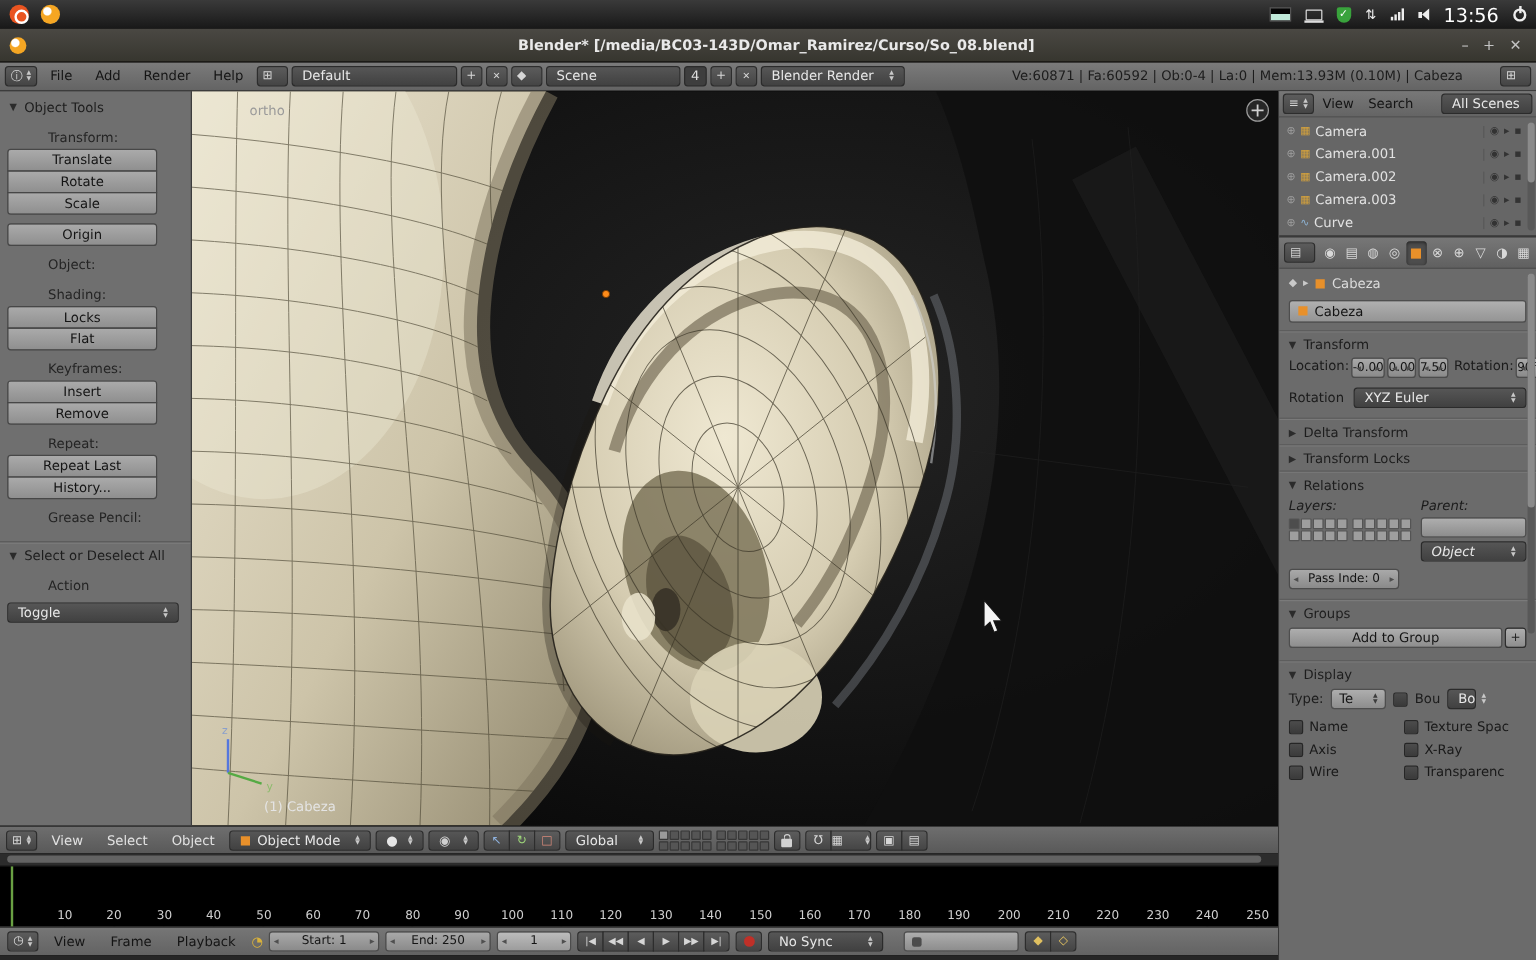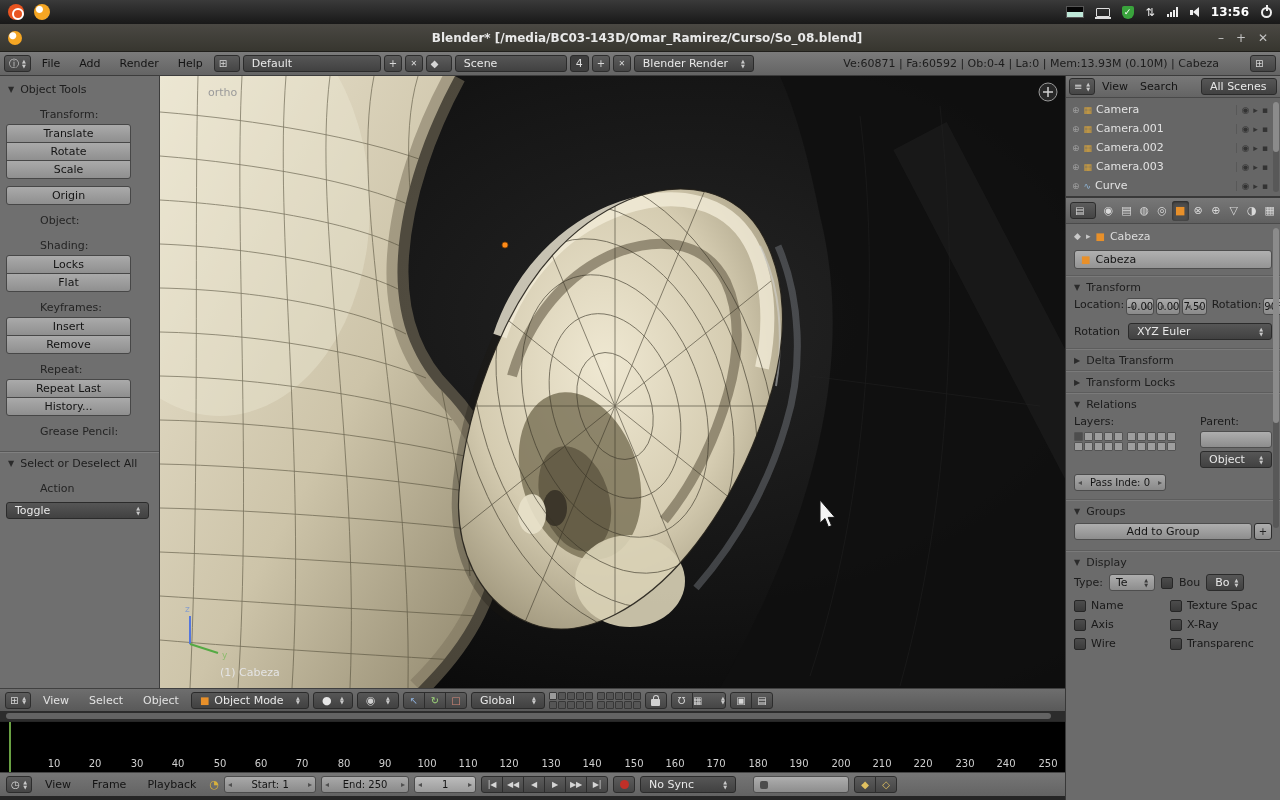--- a/index.html
+++ b/index.html
@@ -25,21 +25,21 @@
   .sys-shield::after { content:"✓"; }
   .sys-updown { color:#eee; font-size:11px; }
   .sys-updown::after { content:"⇅"; }
   .sys-bars { display:flex; align-items:flex-end; gap:1px; height:10px; }
   .sys-bars i { display:block; width:2px; background:#eee; }
   .sys-bars i:nth-child(1){height:3px}.sys-bars i:nth-child(2){height:5px}
   .sys-bars i:nth-child(3){height:7px}.sys-bars i:nth-child(4){height:10px}
   .sys-vol { display:flex; align-items:center; }
   .sys-vol .box{ width:3px; height:5px; background:#eee; }
   .sys-vol .tri{ width:0; height:0; border-top:5px solid transparent; border-bottom:5px solid transparent; border-right:6px solid #eee; }
-  .sys-time { font-size:12px; color:#fff;font-weight:bold; }
+  .sys-time { font-size:16px; color:#fff; }
   .sys-power { width:11px; height:11px; border:2px solid #eee; border-radius:50%; position:relative; }
   .sys-power::after { content:""; position:absolute; top:-4px; left:2.5px; width:2px; height:6px; background:#eee; }
 
   
   .titlebar { height:28px; background:linear-gradient(#4a4843,#37362f); border-bottom:1px solid #21201c;
             display:flex; align-items:center; padding:0 8px; position:relative; flex:0 0 auto; }
   .title-text { flex:1; text-align:center; color:#e9e9e9; font-weight:bold; font-size:12px;
             white-space:nowrap; overflow:hidden; }
   .winbtns { position:absolute; right:12px; display:flex; gap:12px; color:#c4c4c4; font-size:12px; }
   .winbtns span { cursor:default; }
@@ -128,21 +128,21 @@
   .cube { color:#e8902a; font-size:10px; }
   .cube::after { content:"■"; }
   .namerow { padding:2px 8px 6px; display:flex; align-items:center; gap:5px; }
   .namefield { flex:1; height:19px; background:linear-gradient(#b0b0b0,#949494); border:1px solid #4e4e4e;
             border-radius:3px; display:flex; align-items:center; gap:5px; padding:0 6px; color:#141414; }
   .psec { border-top:1px solid #5d5d5d; box-shadow:inset 0 1px 0 rgba(255,255,255,.10); }
   .tcols { display:grid; grid-template-columns:1fr 1fr 1fr; gap:5px; padding:1px 8px 8px; }
   .tcol { display:flex; flex-direction:row; gap:2px; }
   .tcol-label { color:#1b1b1b; margin-bottom:1px; }
   .rotrow { display:flex; align-items:center; gap:8px; padding:0 8px 8px; color:#1b1b1b; }
-  .relrow { display:grid; grid-template-columns:104px 1fr; gap:22px; padding:1px 8px 4px; color:#1b1b1b; }
+  .relrow { display:grid; grid-template-columns:104px 1fr; gap:6px; padding:1px 8px 4px; color:#1b1b1b;font-style:italic; }
   .lgrid { display:grid; grid-template-columns:repeat(5,9px); grid-auto-rows:9px; gap:1px; }
   .lcell { background:#9e9e9e; border:1px solid #545454; border-radius:1px; }
   .lcell.on { background:#4d4d4d; }
   .chk { width:12px; height:12px; background:linear-gradient(#4c4c4c,#3a3a3a); border:1px solid #262626;
             border-radius:2px; flex:0 0 auto; }
   .chkrow { display:flex; align-items:center; gap:5px; color:#191919; white-space:nowrap; overflow:hidden; }
   .chkgrid { display:grid; grid-template-columns:92px 1fr; gap:6px 4px; padding:2px 8px 8px; }
   .props-scroll { position:absolute; right:1px; top:30px; width:6px; height:300px; background:#585858; border-radius:3px; }
   .props-scroll .thumb { position:absolute; top:0; left:0; right:0; height:65%; background:#8b8b8b; border-radius:3px; }
 
@@ -773,21 +773,21 @@
               <span>Display</span>
             </div>
             <div style="display:flex; align-items:center; gap:6px; padding:2px 8px 6px; color:#1b1b1b;">
               <span>Type:</span>
               <div class="flight" style="width:46px;">
                 <span>Te</span>
                 <span class="updn dark"></span>
               </div>
               <span class="chk"></span>
               <span>Bou</span>
-              <div class="fdark" style="width:38px;">
+              <div class="fdark" style="width:24px;">
                 <span>Bo</span>
                 <span class="updn"></span>
               </div>
             </div>
             <div class="chkgrid">
               <span class="chkrow">
                   <span class="chk"></span>
                   <span>Name</span>
                 </span>
               <span class="chkrow">

